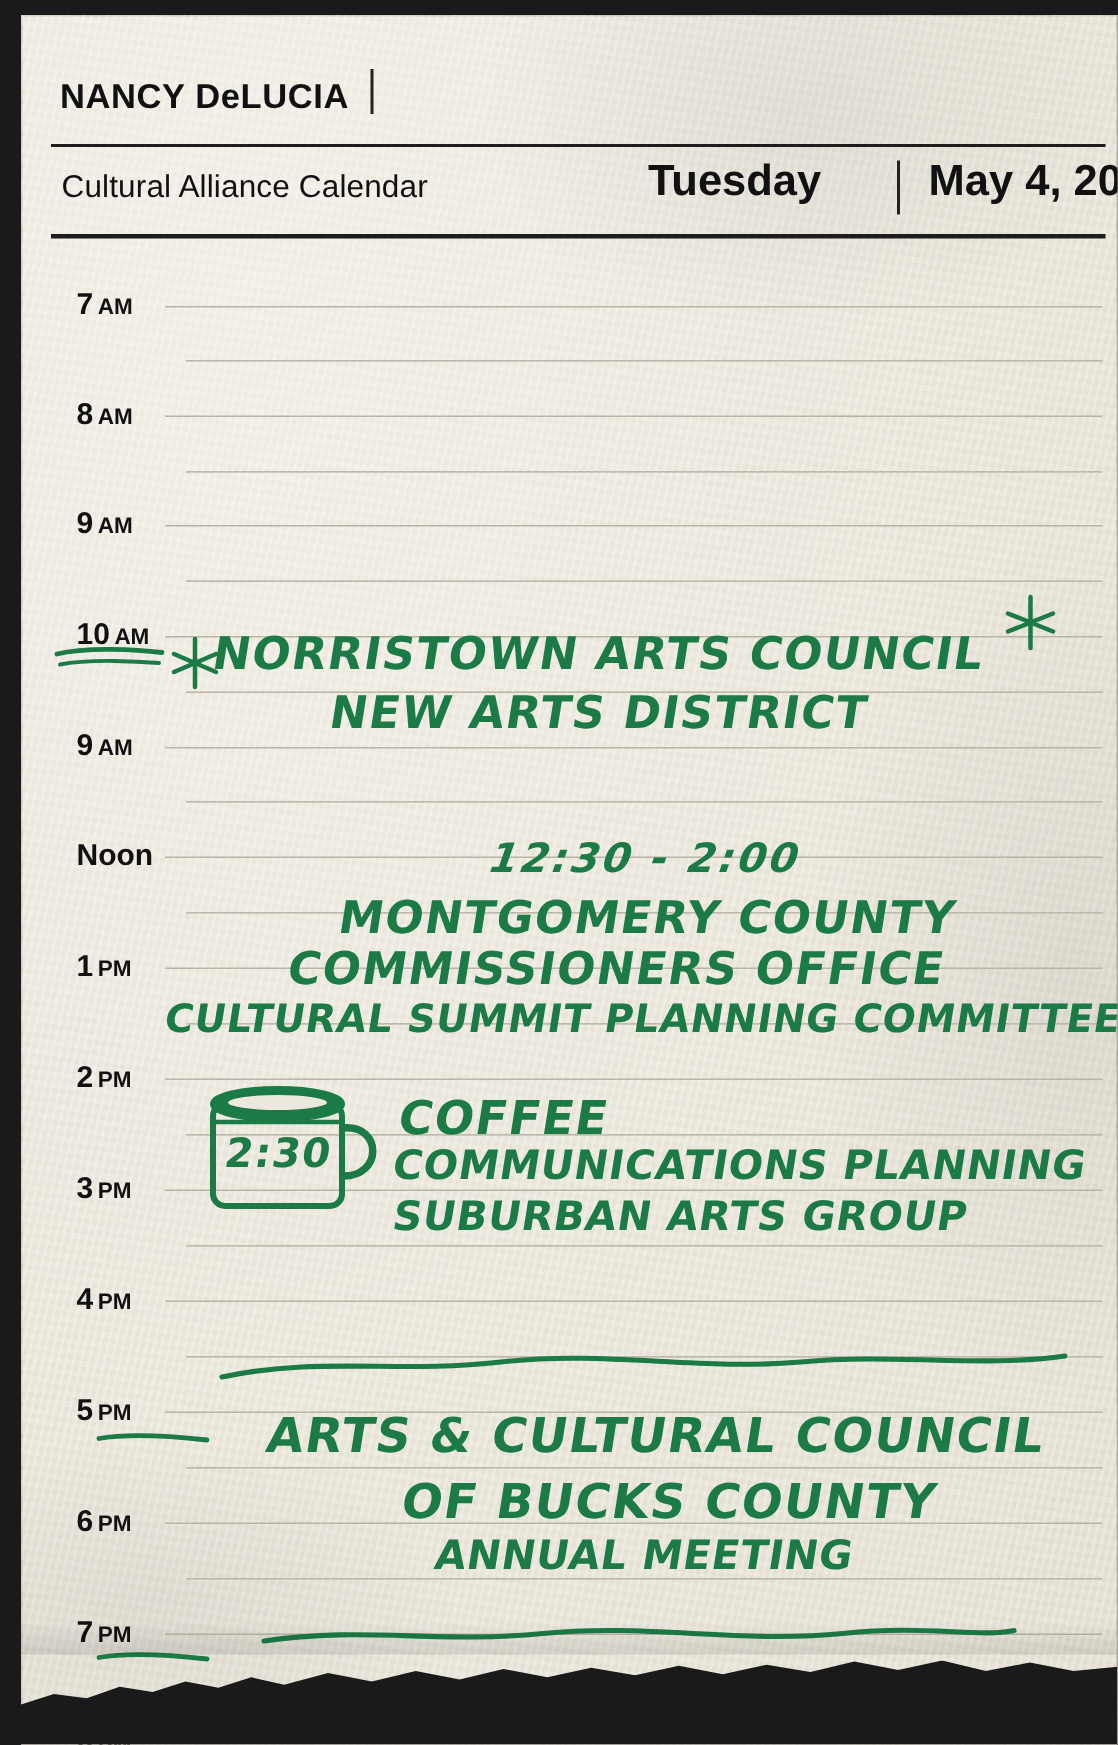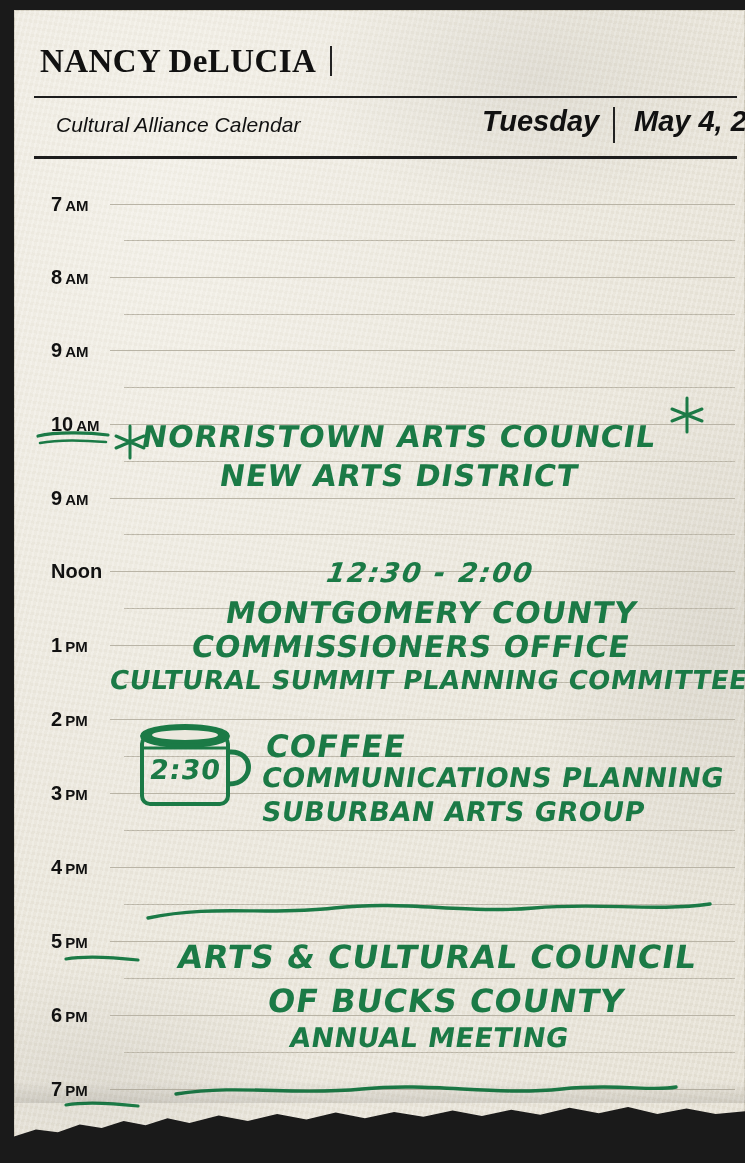--- a/index.html
+++ b/index.html
@@ -32,39 +32,39 @@
       radial-gradient(ellipse 320px 200px at 72% 6%, rgba(0,0,0,.05), rgba(0,0,0,0) 70%),
       radial-gradient(ellipse 260px 420px at 96% 55%, rgba(0,0,0,.05), rgba(0,0,0,0) 70%),
       radial-gradient(ellipse 300px 160px at 12% 92%, rgba(0,0,0,.05), rgba(0,0,0,0) 70%);
   }
   
   .hdr{position:absolute;left:0;right:0;top:0;height:142px;}
   .name-row{
     position:absolute;left:26px;top:32px;display:flex;align-items:baseline;
   }
   .name{
-    font-size:33px;font-weight:bold;letter-spacing:.4px;color:#111;
-    font-family:Liberation Serif, serif;
+    font-size:23px;font-weight:bold;letter-spacing:.4px;color:#111;
+    font-family:Liberation Sans, sans-serif;
   }
   .vbar{
     display:inline-block;width:2px;height:30px;background:#222;margin:0 14px;
     position:relative;top:4px;
   }
   .role{
     font-family:"Liberation Serif", serif;font-style:italic;font-size:26px;color:#111;
   }
   .rule{
     position:absolute;left:20px;right:8px;top:86px;height:2px;background:#1d1d1d;
   }
-  .sub-row{position:absolute;left:42px;top:95px;right:0;height:44px;font-style:italic;}
+  .sub-row{position:absolute;left:27px;top:95px;right:0;height:44px;}
   .cal-title{
     position:absolute;left:0;top:8px;font-size:21px;color:#111;letter-spacing:.1px;
   }
   .dayname{
-    position:absolute;left:391px;top:0;font-size:29px;font-weight:bold;color:#111;margin-left:35px;
+    position:absolute;left:391px;top:0;font-size:29px;font-weight:bold;color:#111;
   }
   .vbar2{
     position:absolute;left:557px;top:2px;width:2px;height:36px;background:#222;
   }
   .date{
     position:absolute;left:578px;top:0;font-size:29px;font-weight:bold;color:#111;white-space:nowrap;
   }
   .rule2{
     position:absolute;left:20px;right:8px;top:146px;height:3px;background:#1d1d1d;
   }

